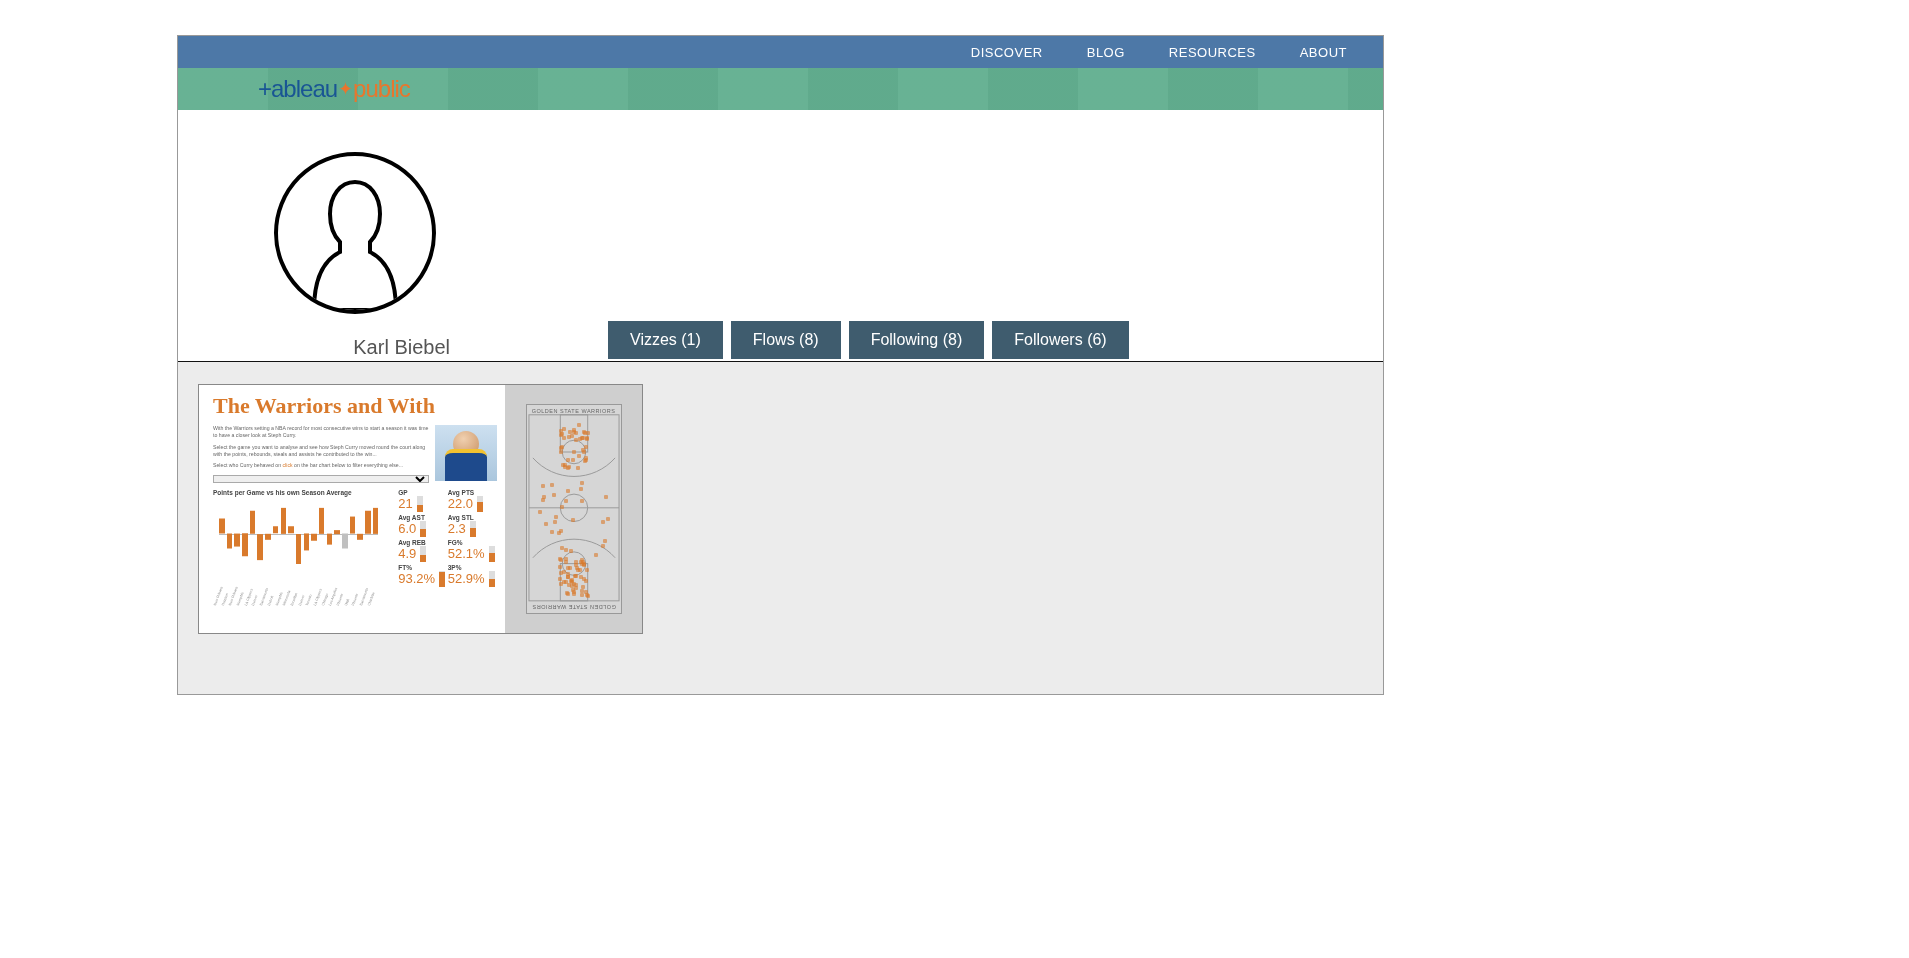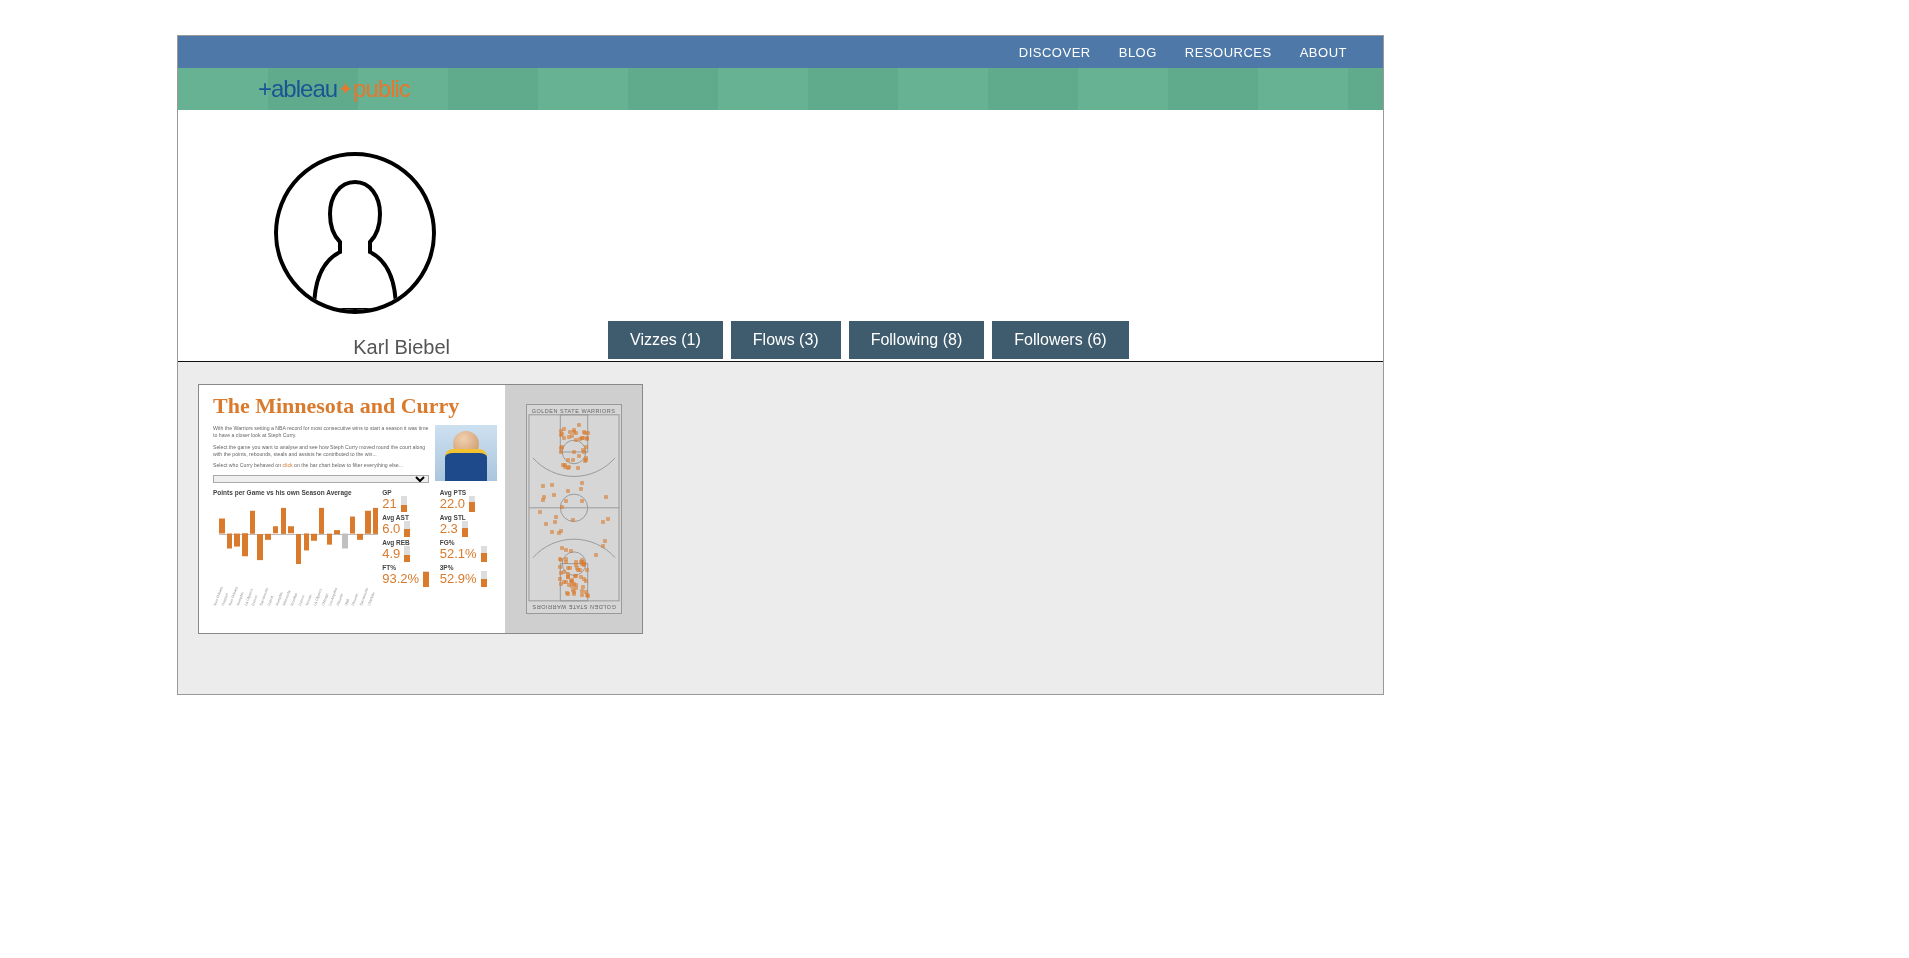--- a/index.html
+++ b/index.html
@@ -16,21 +16,21 @@
     top: 35px;
     width: 1207px;
     border: 1px solid #999;
   }
   .top-nav {
     background: #4d78a7;
     height: 32px;
     display: flex;
     justify-content: flex-end;
     align-items: center;
-    gap: 28px;
+    gap: 44px;
     padding-right: 36px;
   }
   .top-nav a {
     color: #fff;
     font-size: 13px;
     letter-spacing: 0.5px;
     text-decoration: none;
   }
   .brand-bar {
     background: #63b091;
@@ -221,20 +221,21 @@
     white-space: nowrap;
     height: 36px;
     overflow: hidden;
   }
   .stats-area {
     flex: 1;
     display: grid;
     grid-template-columns: 1fr 1fr;
     gap: 0px 0;
     align-content: start;
+    margin-left: 16px;
   }
   .stat {
     text-align: left;
     margin-bottom: 2px;
   }
   .stat-label {
     font-size: 6.5px;
     font-weight: bold;
     color: #444;
   }
@@ -326,32 +327,32 @@
       <div class="avatar-circle">
         <svg viewBox="0 0 110 140">
           <path d="M55 12 C40 12 30 26 30 44 C30 58 34 66 40 72 L40 82 C24 90 14 108 14 140 L96 140 C96 108 86 90 70 82 L70 72 C76 66 80 58 80 44 C80 26 70 12 55 12 Z" fill="none" stroke="#000" stroke-width="4"></path>
         </svg>
       </div>
       <div class="profile-name">Karl Biebel</div>
     </div>
 
     <div class="tabs-row">
       <button class="tab-btn">Vizzes (1)</button>
-      <button class="tab-btn">Flows (3)</button>
+      <button class="tab-btn">Flows (8)</button>
       <button class="tab-btn">Following (8)</button>
       <button class="tab-btn">Followers (6)</button>
     </div>
   </div>
 
   <div class="divider"></div>
 
   <div class="content-area">
     <div class="viz-card">
       <div class="viz-left">
-        <div class="viz-title">The Minnesota and Curry</div>
+        <div class="viz-title">The Warriors and With</div>
         <div class="viz-desc-row">
           <div class="viz-desc">
             <p>With the Warriors setting a NBA record for most consecutive wins to start a season it was time to have a closer look at Steph Curry.</p>
             <p>Select the game you want to analyse and see how Steph Curry moved round the court along with the points, rebounds, steals and assists he contributed to the win...</p>
             <p>
               <span>Select who Curry behaved on </span><span class="hl">click</span><span> on the bar chart below to filter everything else...</span>
             </p>
             <select></select>
           </div>
           <div class="player-box"></div>

